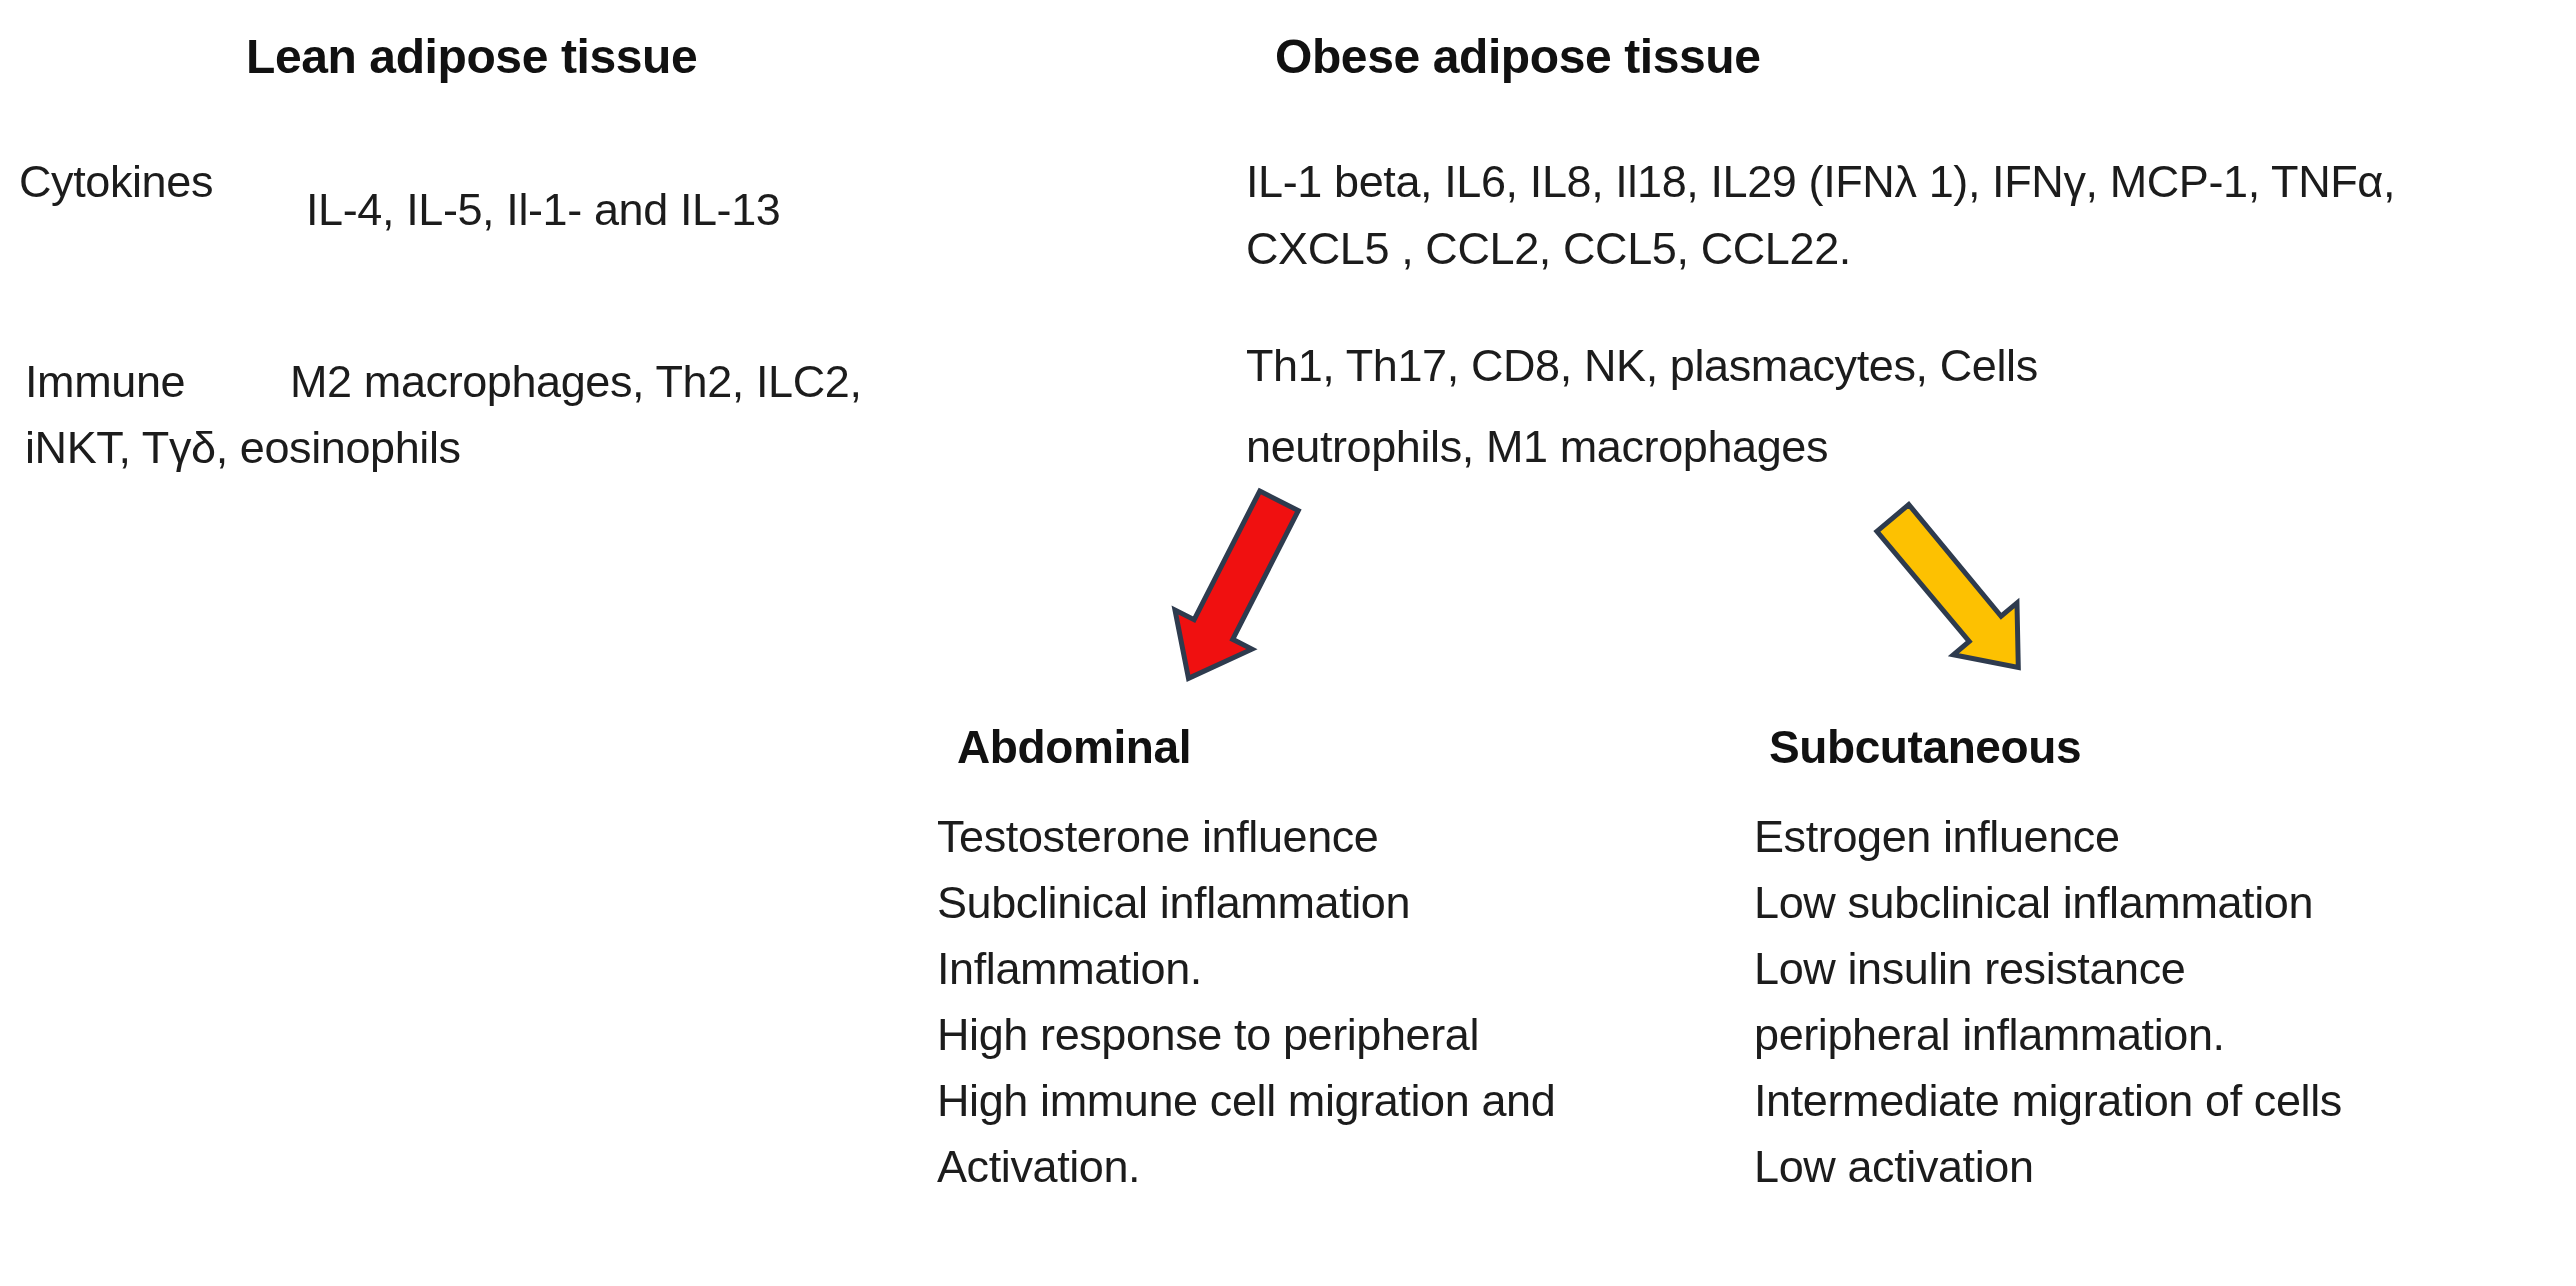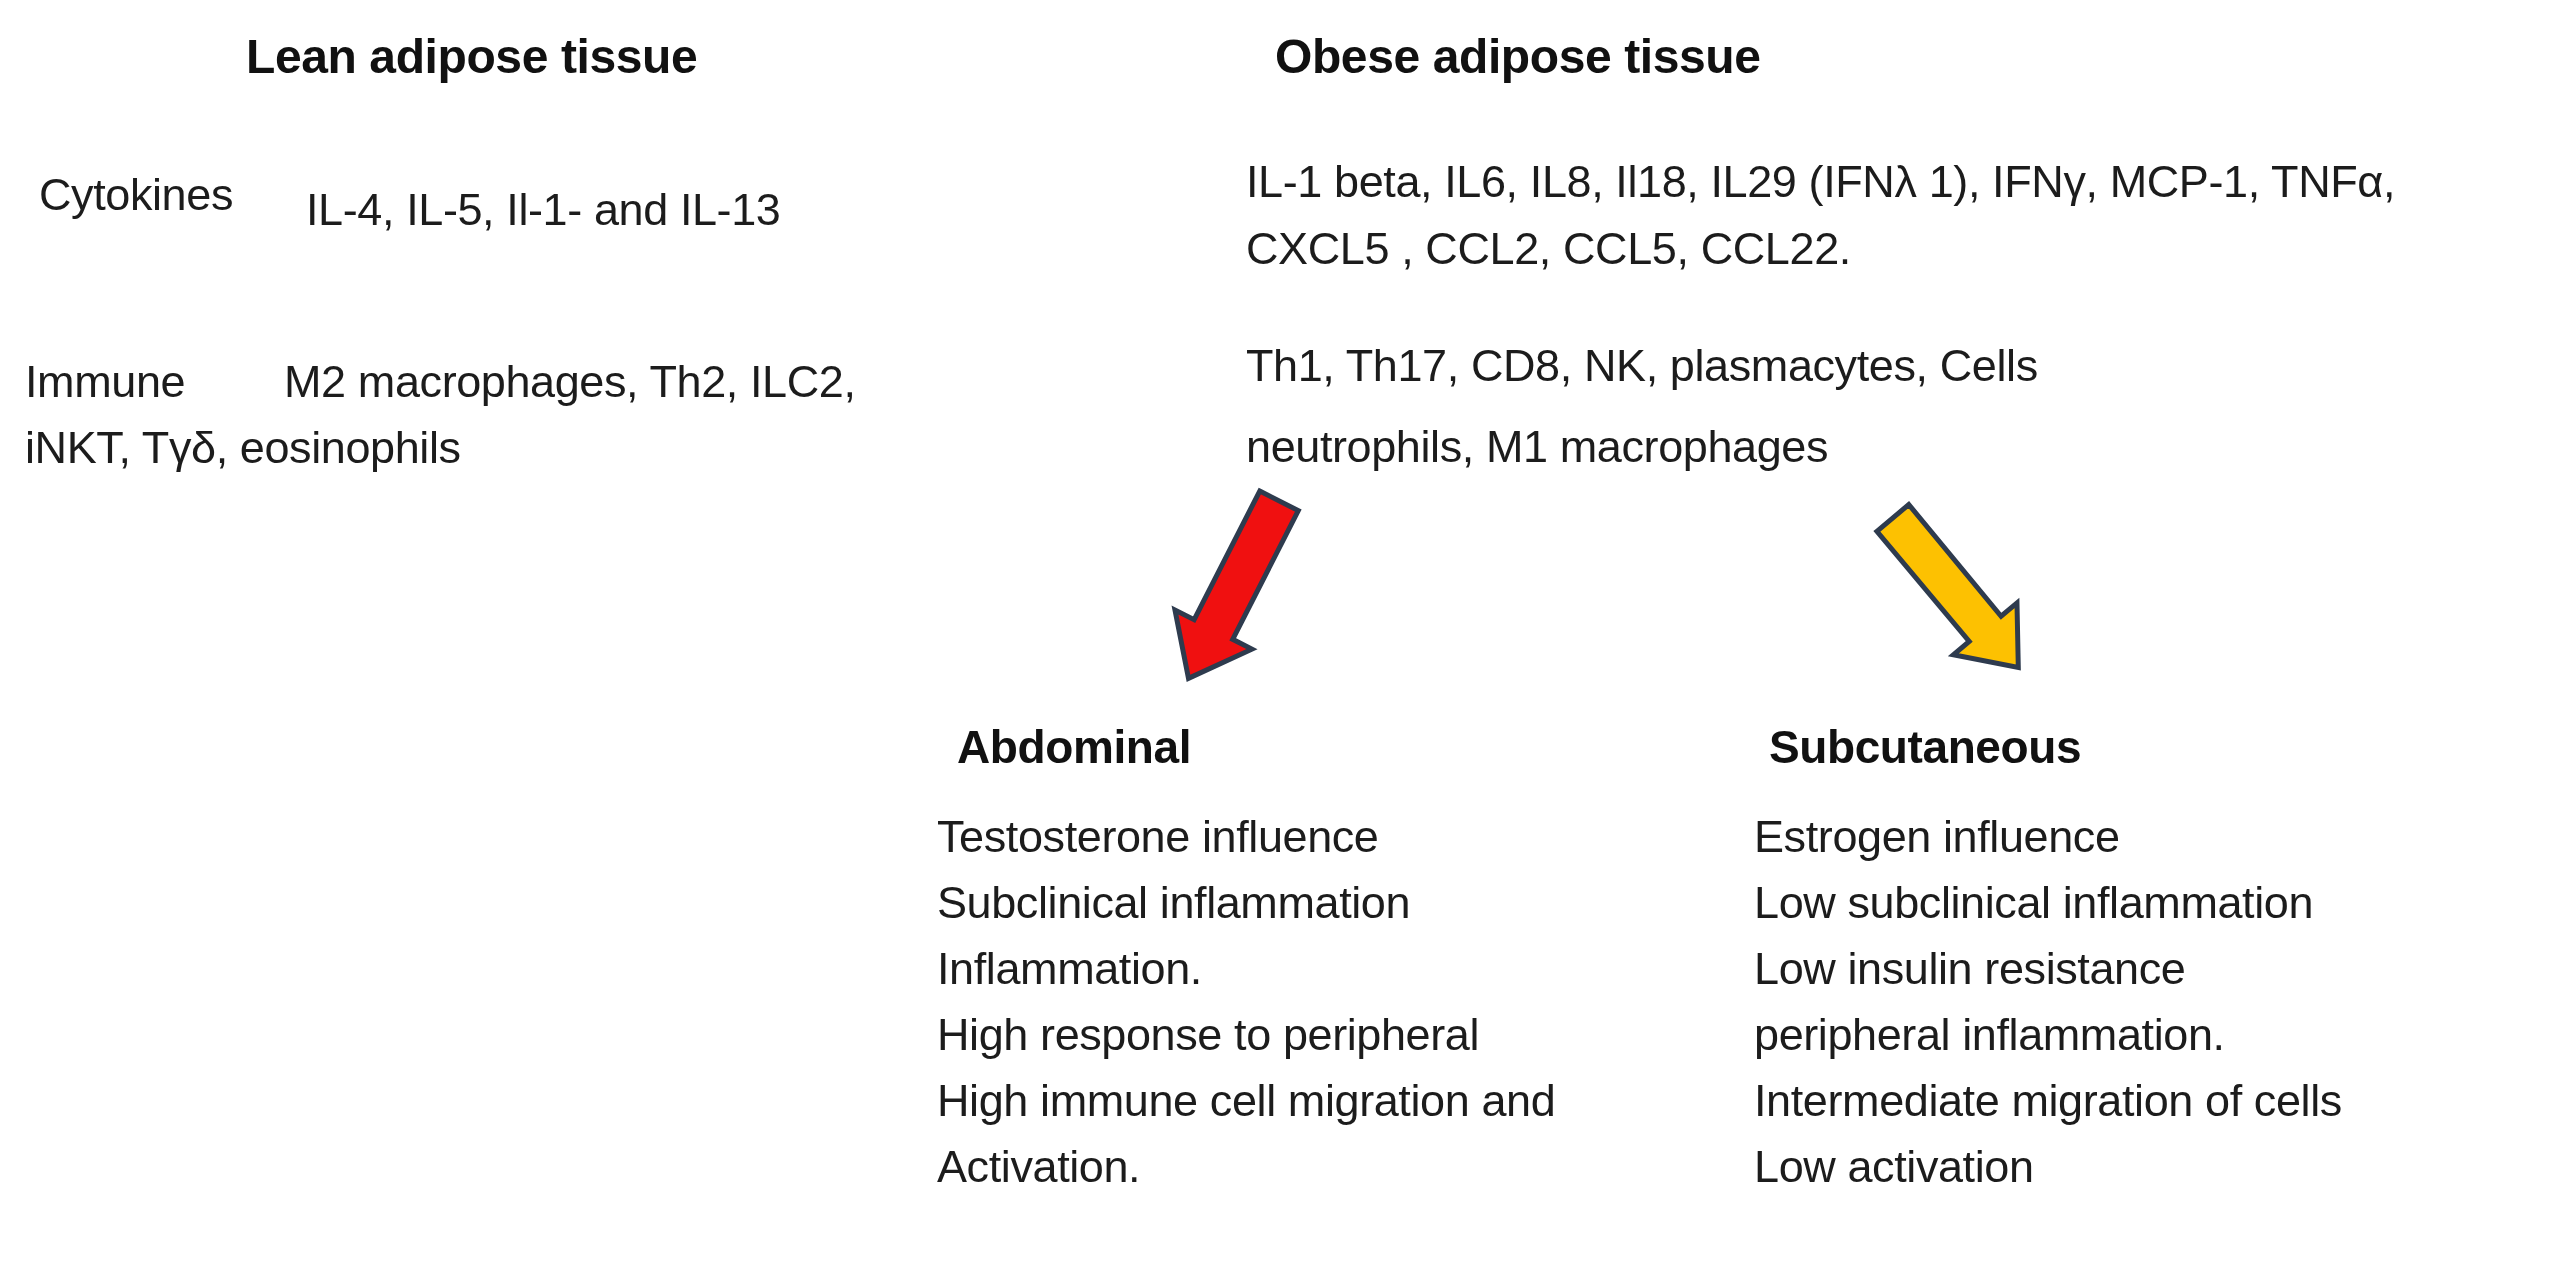--- a/index.html
+++ b/index.html
@@ -40,27 +40,27 @@
   .arrow-svg { position: absolute; overflow: visible; }
 </style>
 </head>
 <body>
 
 <div class="canvas">
 
   <div class="t hdr" style="left:246px; top:23px;">Lean adipose tissue</div>
   <div class="t hdr" style="left:1275px; top:23px;">Obese adipose tissue</div>
 
-  <div class="t" style="left:39px; top:148px;margin-top:13px;">Cytokines</div>
+  <div class="t" style="left:19px; top:148px;">Cytokines</div>
   <div class="t" style="left:306px; top:148px;margin-top:28px;">IL-4, IL-5, Il-1- and IL-13</div>
   <div class="t" style="left:1246px; top:148px;">IL-1 beta, IL6, IL8, Il18, IL29 (IFNλ 1), IFNγ, MCP-1, TNFα,</div>
   <div class="t" style="left:1246px; top:215px;">CXCL5 , CCL2, CCL5, CCL22.</div>
 
   <div class="t" style="left:25px; top:348px;">Immune</div>
-  <div class="t" style="left:284px; top:348px;">M2 macrophages, Th2, ILC2,</div>
+  <div class="t" style="left:290px; top:348px;">M2 macrophages, Th2, ILC2,</div>
   <div class="t" style="left:25px; top:414px;">iNKT, Tγδ, eosinophils</div>
   <div class="t" style="left:1246px; top:332px;">Th1, Th17, CD8, NK, plasmacytes, Cells</div>
   <div class="t" style="left:1246px; top:413px;">neutrophils, M1 macrophages</div>
 
   <svg class="arrow-svg" style="left:1142px; top:489px;" width="191" height="208" viewBox="0 0 230 250" stroke="#2e3b4e">
     <polygon points="141.8,2.2 188.2,25.8 109.2,180.8 132.3,192.6 56,227.8 39.7,145.4 62.8,157.2" stroke-width="6" stroke-linejoin="miter" fill="#f01010"></polygon>
   </svg>
 
   <svg class="arrow-svg" style="left:1843px; top:503px;" width="191" height="191" viewBox="0 0 230 230" stroke="#2e3b4e">
     <polygon points="40.8,34.1 79.2,1.9 190.4,136.4 209.5,120.3 211.1,198.0 132.9,182.7 152.0,166.6" stroke-width="6" stroke-linejoin="miter" fill="#fdc101"></polygon>

